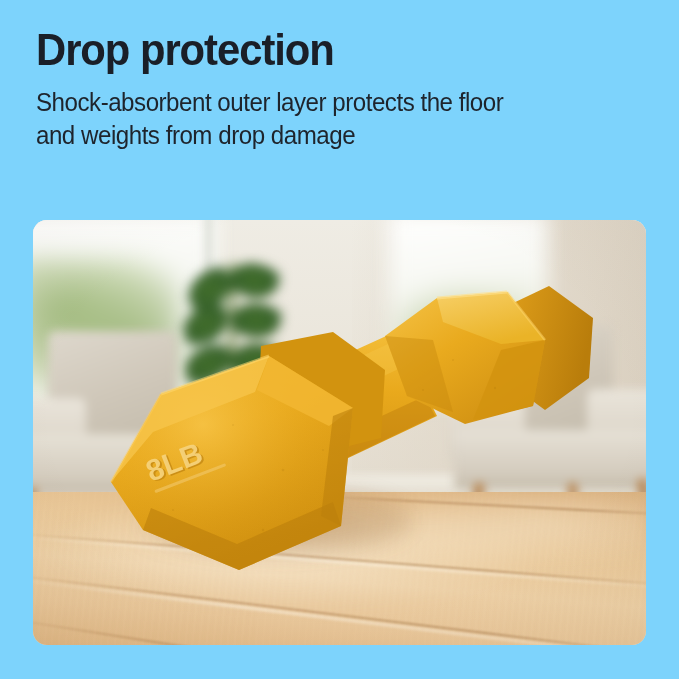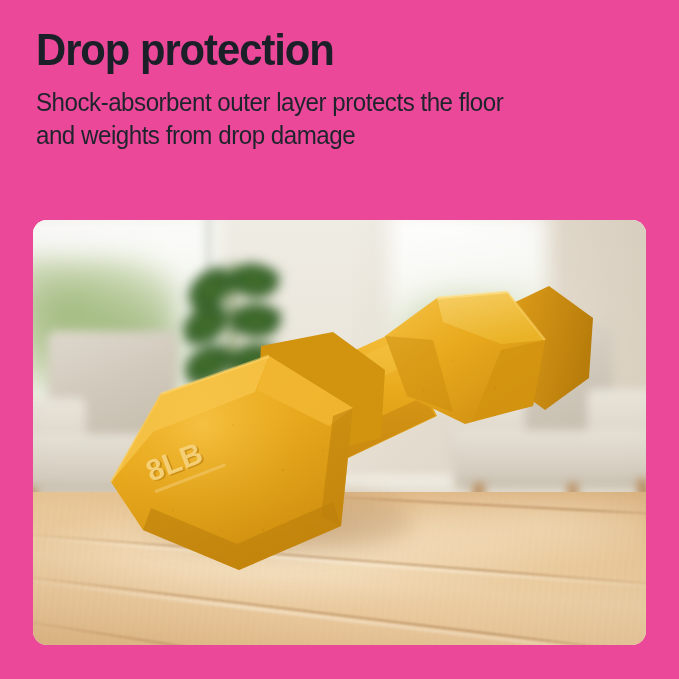--- a/index.html
+++ b/index.html
@@ -10,21 +10,21 @@
     width: 679px;
     height: 679px;
     background: #f4f2ee;
     font-family: "Liberation Sans", sans-serif;
     overflow: hidden;
   }
   .page {
     position: relative;
     width: 679px;
     height: 679px;
-    background: #ec4899;
+    background: #7dd3fc;
   }
 
   
   .text-block {
     position: absolute;
     left: 36px;
     top: 24px;
     width: 612px;
   }
   .headline {

